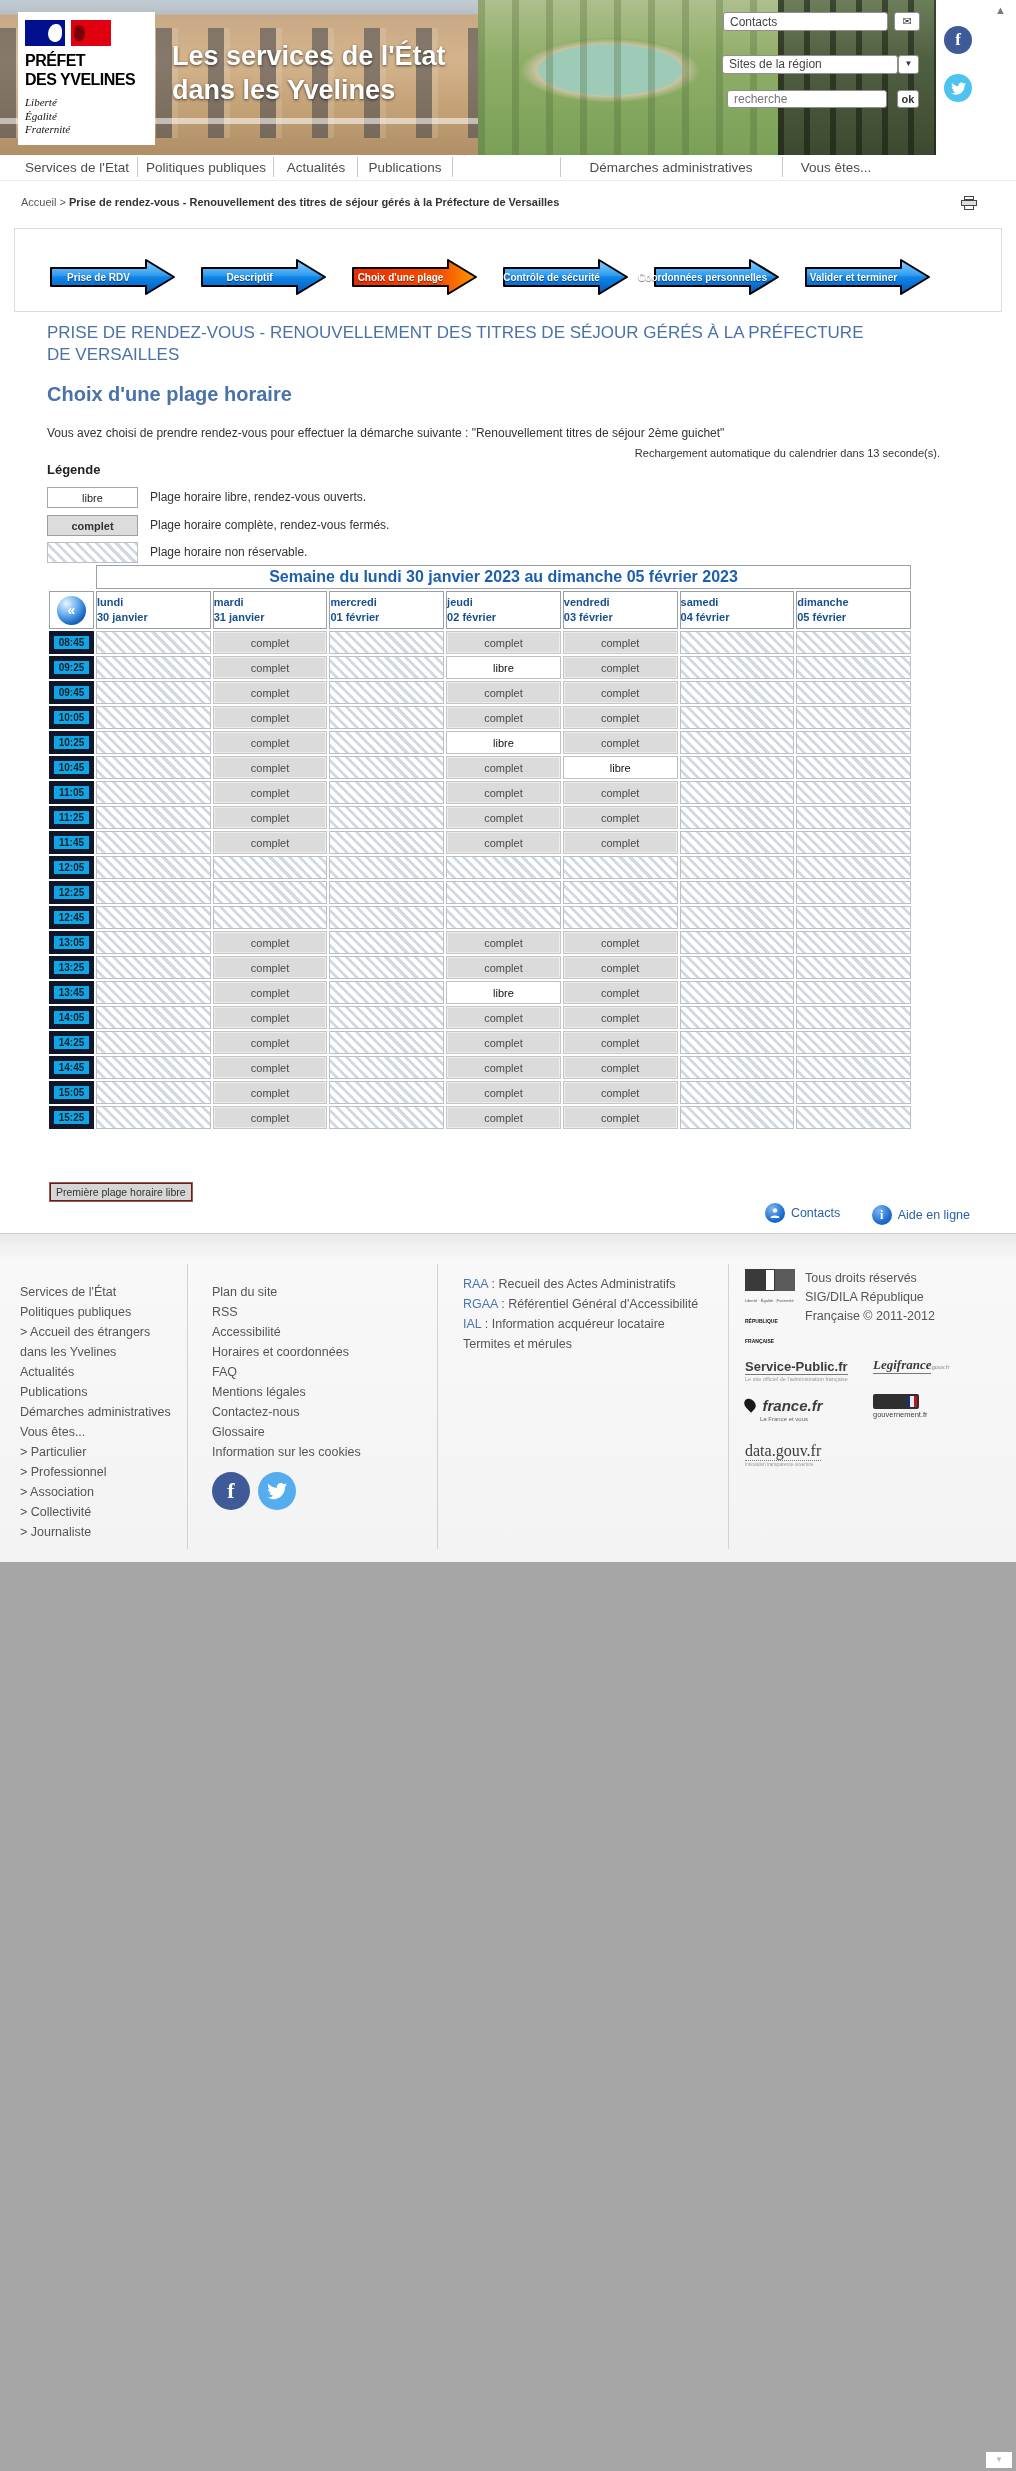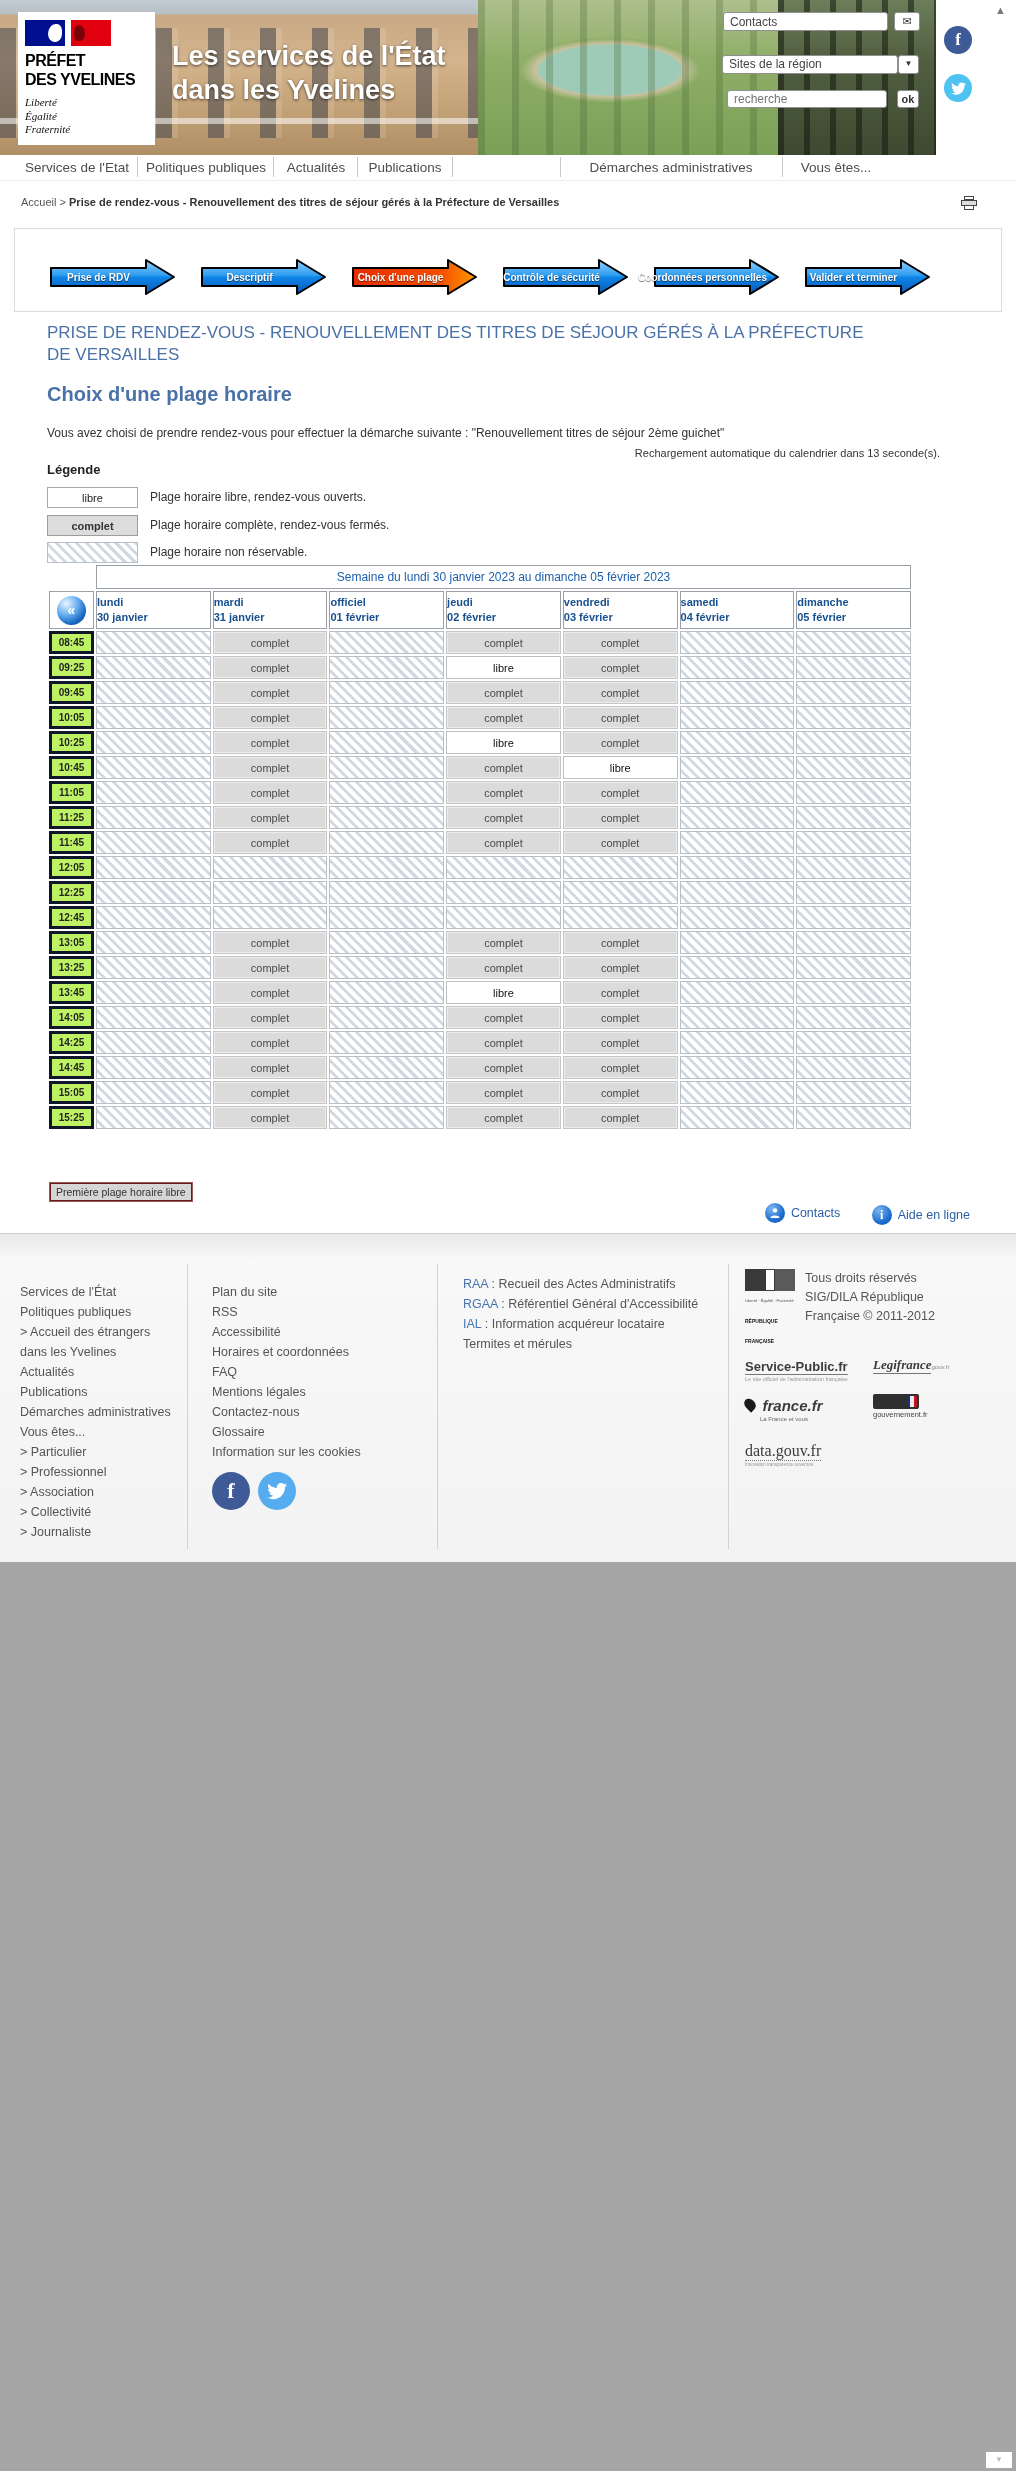--- a/index.html
+++ b/index.html
@@ -69,27 +69,27 @@
   .leg-sample { position:absolute; left:0; top:0; width:91px; height:21px; font-size:11px; text-align:center; line-height:21px; }
   .leg-desc { position:absolute; left:103px; top:3px; font-size:12px; color:#333; white-space:nowrap; }
   .sample-libre { background:#fff; border:1px solid #a8a8a8; color:#222; }
   .sample-complet { background:#dcdcdc; border:1px solid #9d9d9d; color:#333; font-weight:bold; }
   .sample-hatch, .cell-na { background:repeating-linear-gradient(45deg,#ffffff 0 4px,#d3d9e0 4px 7px); border:1px solid #b9bfc6; }
 
   
   #cal { position:absolute; left:47px; top:563px; width:866px; border-collapse:separate; border-spacing:2px; table-layout:fixed; }
   #cal td, #cal th { overflow:hidden; }
   .blankcell { border:none; background:none; }
-  .weekhead { background:#fff; border:1px solid #9aa0a6; color:#1d5fae; font-size:12px; font-weight:normal; text-align:center; height:24px; }
+  .weekhead { background:#fff; border:1px solid #9aa0a6; color:#1d5fae; font-size:16px; font-weight:bold; text-align:center; height:24px; }
   .dayhead { background:#fff; border:1px solid #9aa0a6; color:#17508f; font-size:11px; font-weight:bold; text-align:left; height:38px; line-height:1.35; }
   .prevcell { background:#fff; border:1px solid #9aa0a6; text-align:center; height:38px; }
   .prevbtn { display:inline-block; width:29px; height:29px; border-radius:50%; cursor:pointer;
     background:radial-gradient(circle at 32% 26%, #eaf5ff 0, #6cb2f0 38%, #1565c0 72%, #0d3e7a 100%);
     color:#fff; font:bold 14px/29px "Liberation Sans",sans-serif; text-align:center; }
-  .timecell { background:#bef264; border:3px solid #0f172a; font-size:10px; font-weight:bold; color:#222; text-align:center; height:23px; }
+  .timecell { background:#0ea5e9; border:5px solid #0f172a; font-size:10px; font-weight:bold; color:#222; text-align:center; height:23px; }
   .cell-na { height:23px; }
   .cell-complet { background:#dbdbdb; border:1px solid #c6c6c6; box-shadow:inset 0 0 0 1px #ececec; color:#4a4a4a; font-size:11px; text-align:center; height:23px; }
   .cell-libre { background:#ffffff; border:1px solid #bfbfbf; color:#111; font-size:11px; text-align:center; height:23px; cursor:pointer; }
 
   .first-free { position:absolute; left:50px; top:1183px; background:#d6d6d6; border:1px solid #6b1a1a; outline:1px solid #9b5a5a;
     font-size:10.5px; color:#333; padding:2px 5px; cursor:pointer; font-family:"Liberation Sans",sans-serif; }
 
   .quicklinks { position:absolute; left:0; top:1203px; width:970px; text-align:right; font-size:12.5px; color:#2b5fa7; }
   .qlink { display:inline-flex; align-items:center; gap:6px; margin-left:28px; cursor:pointer; }
   .qic { width:20px; height:20px; border-radius:50%; background:radial-gradient(circle at 35% 28%, #7db6f0, #1e6fd0 60%, #0d4fa0); 
@@ -297,21 +297,21 @@
         </td>
       <td class="dayhead">
               <div>lundi</div>
               <div>30 janvier</div>
             </td>
             <td class="dayhead">
               <div>mardi</div>
               <div>31 janvier</div>
             </td>
             <td class="dayhead">
-              <div>officiel</div>
+              <div>mercredi</div>
               <div>01 février</div>
             </td>
             <td class="dayhead">
               <div>jeudi</div>
               <div>02 février</div>
             </td>
             <td class="dayhead">
               <div>vendredi</div>
               <div>03 février</div>
             </td>

